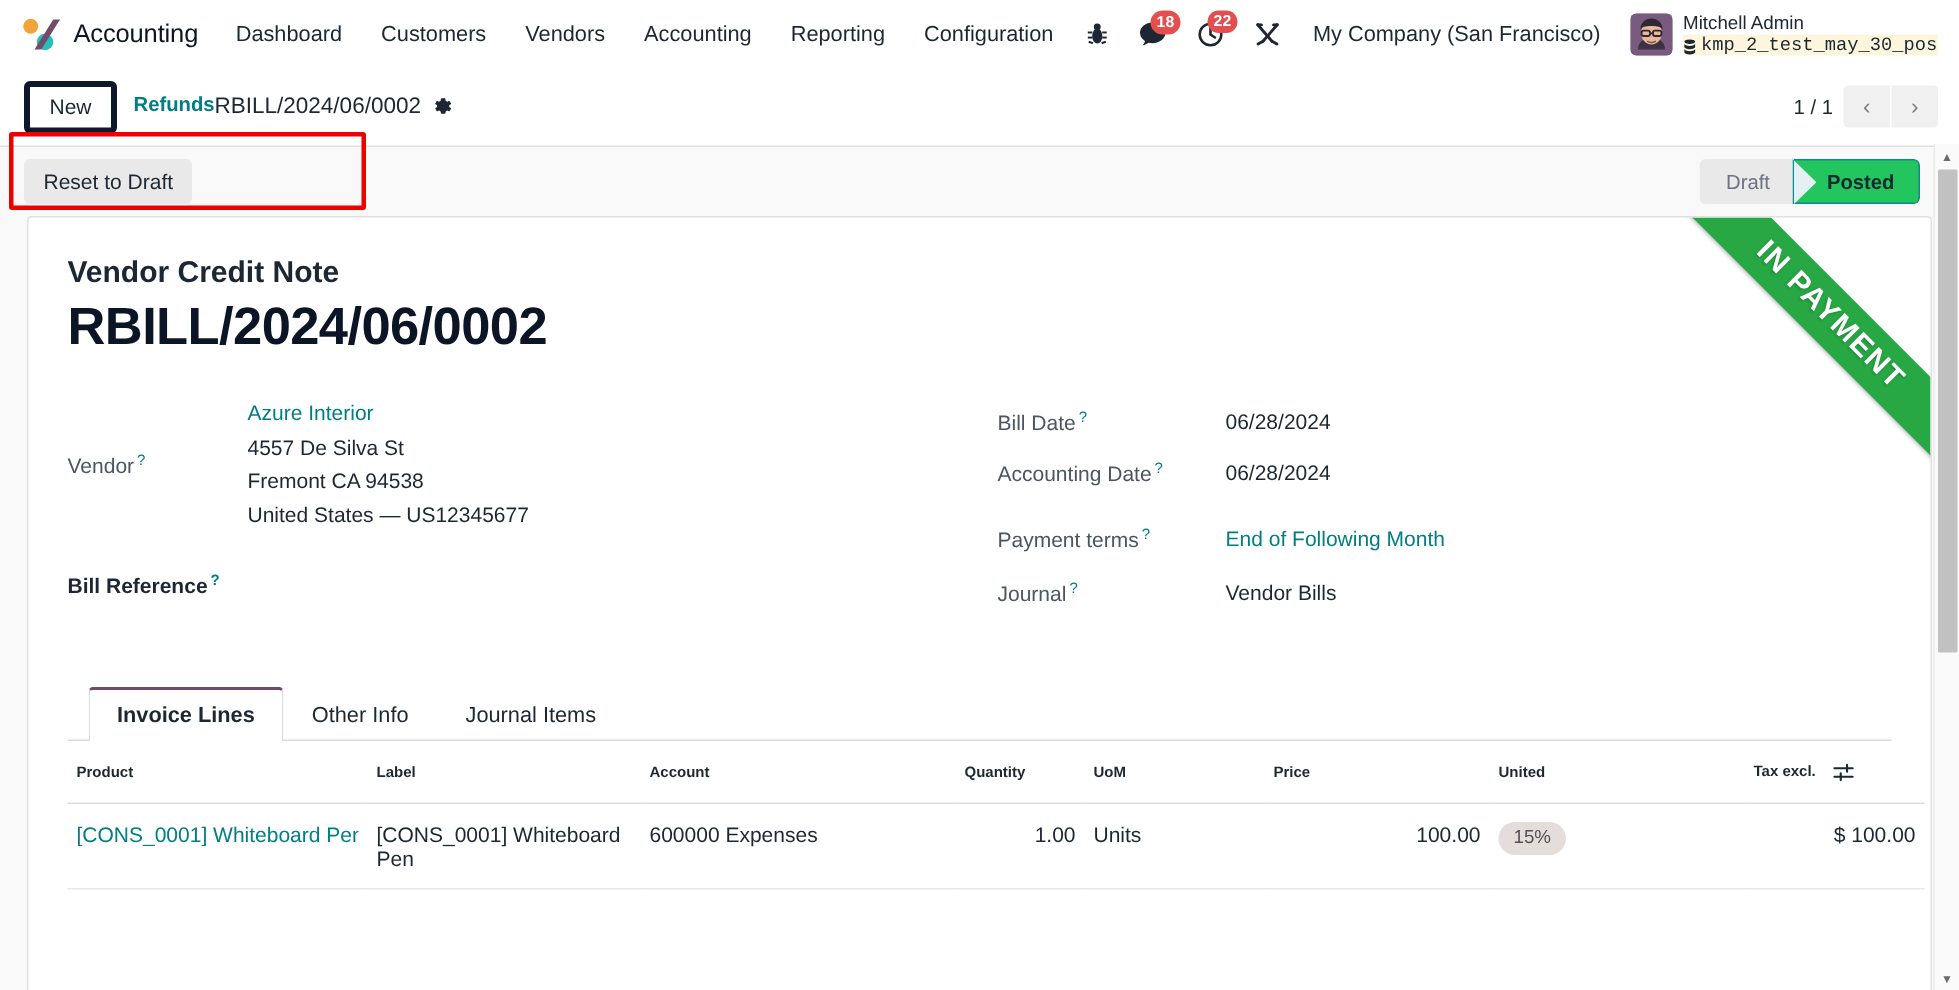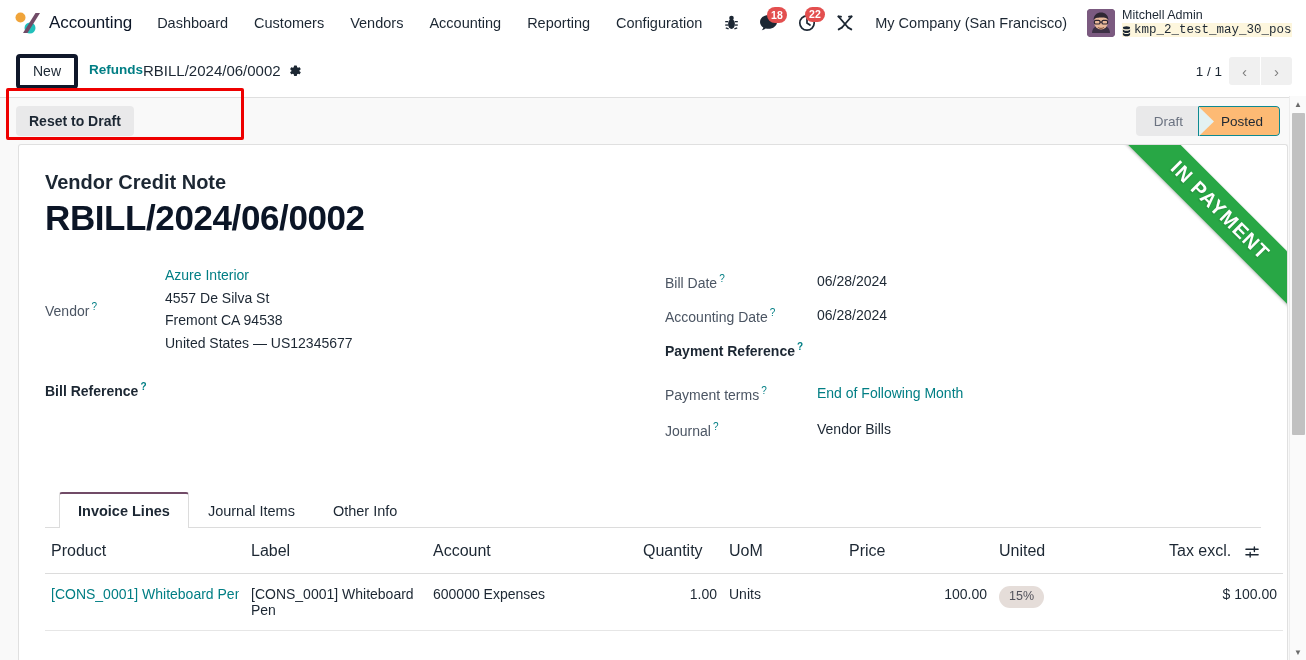--- a/index.html
+++ b/index.html
@@ -159,21 +159,21 @@
     height: 46px;
     display: flex; align-items: center;
     padding: 0 26px 0 16px;
     background: #f9f9f9;
   }
   .btn-reset {
     background: #e9e9ea;
     border: none;
     color: #1c2733;
     font-size: 14px;
-    font-weight: bold;
+    font-weight: normal;
     padding: 7px 13px;
     border-radius: 4px;
     cursor: pointer;
     font-family: inherit;
   }
   .statusbar {
     margin-left: auto;
     display: flex; align-items: stretch;
     height: 30px;
     border-radius: 4px;
@@ -184,23 +184,23 @@
     font-size: 13.5px;
     padding: 0 16px 0 22px;
     position: relative;
     background: #e9e9ea;
     color: #6b7280;
     cursor: pointer;
     white-space: nowrap;
   }
   .st-item:first-child { padding-left: 18px; }
   .st-item.active {
-    background: #fdba74;
-    color: #1c2733;
-    font-weight: normal;
+    background: #22c55e;
+    color: #1c2733;
+    font-weight: bold;
     border: 1px solid #0d8a91;
     border-left: none;
     border-radius: 0 4px 4px 0;
     text-align: right;
   }
   
   .st-item.active::before {
     content: "";
     position: absolute;
     left: -1px; top: -1px;
@@ -310,22 +310,22 @@
     padding-top: 9px;
   }
 
   
   table.lines {
     width: 100%;
     border-collapse: collapse;
     table-layout: fixed;
   }
   table.lines th {
-    font-size: 16px;
-    font-weight: normal;
+    font-size: 10px;
+    font-weight: bold;
     color: #1c2733;
     text-align: left;
     padding: 14px 6px 13px;
     border-bottom: 1px solid #dcdcdc;
     white-space: nowrap;
   }
   table.lines td {
     font-size: 14px;
     color: #1c2733;
     padding: 12px 6px;
@@ -561,46 +561,40 @@
             <span>Bill Date</span><span class="qmark">?</span>
           </div>
           <div class="fval">06/28/2024</div>
         </div>
         <div class="frow">
           <div class="flabel wide">
             <span>Accounting Date</span><span class="qmark">?</span>
           </div>
           <div class="fval">06/28/2024</div>
         </div>
-        <div class="frow">
-          <div class="flabel wide bold">
-            <span>Payment Reference</span><span class="qmark">?</span>
-          </div>
-          <div class="fval"></div>
-        </div>
         <div class="frow" style="margin-top:10px">
           <div class="flabel wide">
             <span>Payment terms</span><span class="qmark">?</span>
           </div>
           <div class="fval link">End of Following Month</div>
         </div>
         <div class="frow" style="margin-top:2px">
           <div class="flabel wide">
             <span>Journal</span><span class="qmark">?</span>
           </div>
           <div class="fval">Vendor Bills</div>
         </div>
       </div>
     </div>
 
     <div class="notebook">
       <div class="tabs">
         <div class="tab active">Invoice Lines</div>
+        <div class="tab">Other Info</div>
         <div class="tab">Journal Items</div>
-        <div class="tab">Other Info</div>
       </div>
 
       <table class="lines">
         <thead>
           <tr>
             <th class="c-product">Product</th>
             <th class="c-label">Label</th>
             <th class="c-account">Account</th>
             <th class="c-qty num">Quantity</th>
             <th class="c-uom">UoM</th>

